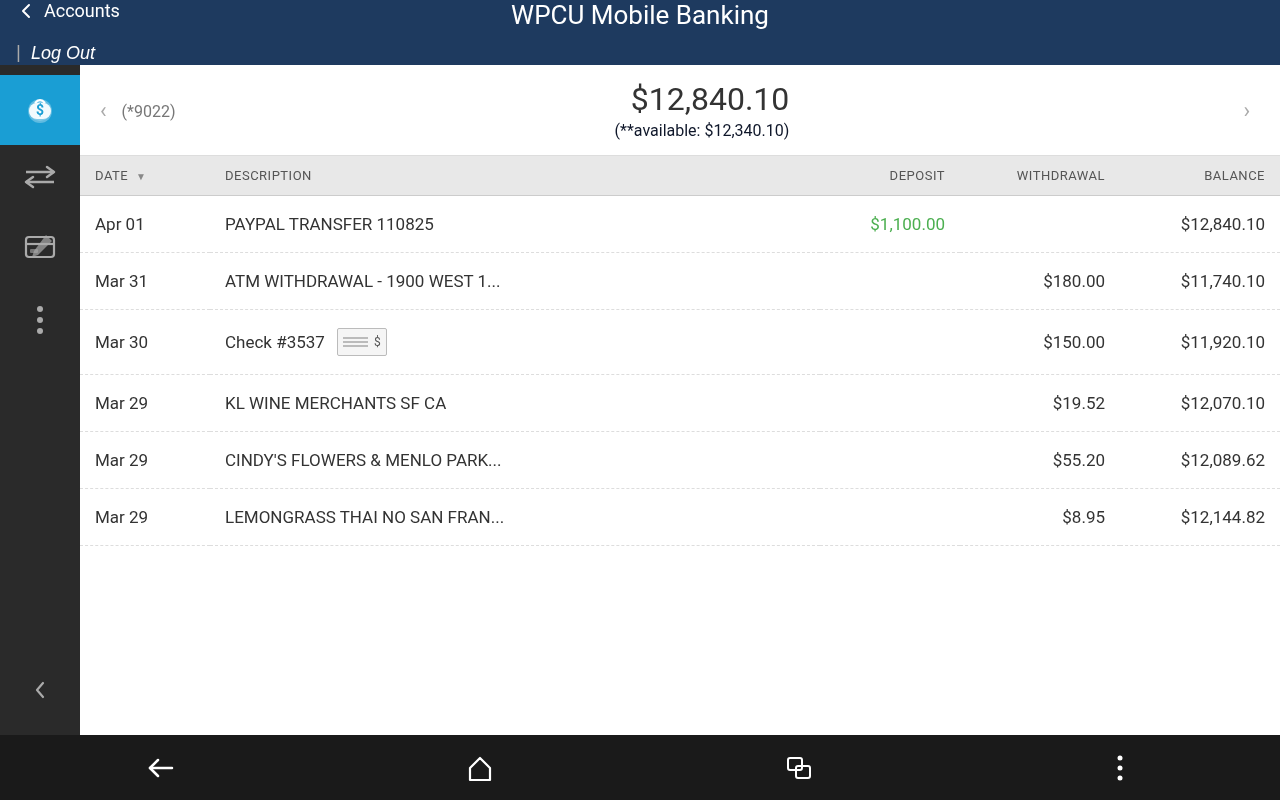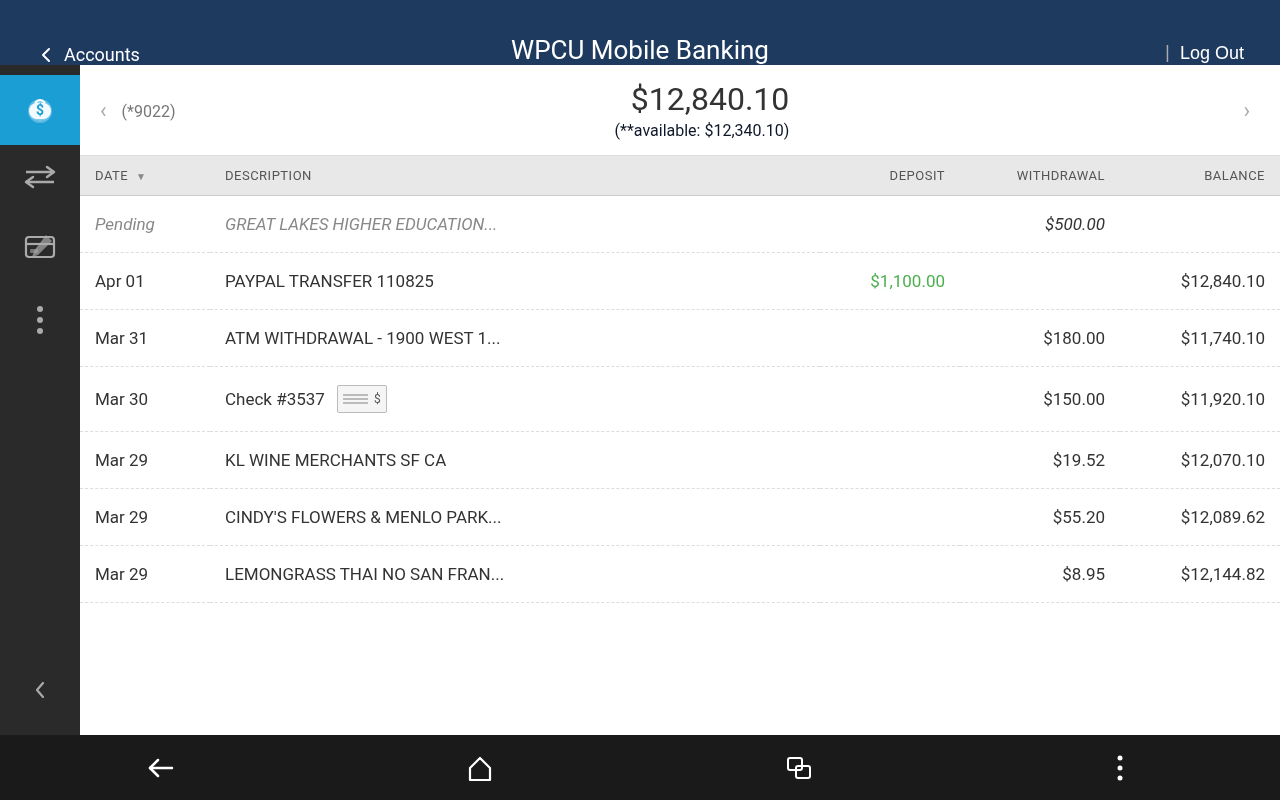--- a/index.html
+++ b/index.html
@@ -3,24 +3,25 @@
   <meta charset="utf-8">
   <style>
     * { box-sizing: border-box; margin: 0; padding: 0; }
     body { font-family: 'Roboto', Arial, sans-serif; background: #1a1a1a; width: 1280px; height: 800px; overflow: hidden; display: flex; flex-direction: column; }
 
     
     .top-nav {
       background: #1e3a5f;
       height: 65px;
       display: flex;
-      align-items: flex-end;
+      align-items: flex-start;
       justify-content: space-between;
-      padding: 0 36px;
+      padding: 0 16px;
       flex-shrink: 0;
+      flex-direction: column;
     }
     .top-nav-left {
       display: flex;
       align-items: center;
       gap: 8px;
       color: white;
       font-size: 18px;
       cursor: pointer;
     }
     .top-nav-title {
@@ -40,20 +41,21 @@
     .nav-divider {
       color: #aaa;
       font-size: 20px;
     }
     .logout-btn {
       color: white;
       font-size: 18px;
       cursor: pointer;
       background: none;
       border: none;
+      font-style: italic;
     }
 
     
     .main-area {
       display: flex;
       flex: 1;
       overflow: hidden;
     }
 
     
@@ -390,27 +392,20 @@
               <span>DATE</span>
               <span class="sort-icon">▼</span>
             </th>
             <th class="col-description">DESCRIPTION</th>
             <th class="col-deposit">DEPOSIT</th>
             <th class="col-withdrawal">WITHDRAWAL</th>
             <th class="col-balance">BALANCE</th>
           </tr>
         </thead>
         <tbody id="transactions-body">
-        <tr>
-              <td class="pending-date">Pending</td>
-              <td class="pending-desc">GREAT LAKES HIGHER EDUCATION...</td>
-              <td class="amount-right"></td>
-              <td class="amount-right" style="font-style: italic;">$500.00</td>
-              <td class="amount-right"></td>
-            </tr>
             <tr>
               <td>Apr 01</td>
               <td>PAYPAL TRANSFER 110825</td>
               <td class="deposit-green">$1,100.00</td>
               <td class="amount-right"></td>
               <td class="amount-right">$12,840.10</td>
             </tr>
             <tr>
               <td>Mar 31</td>
               <td>ATM WITHDRAWAL - 1900 WEST 1...</td>

